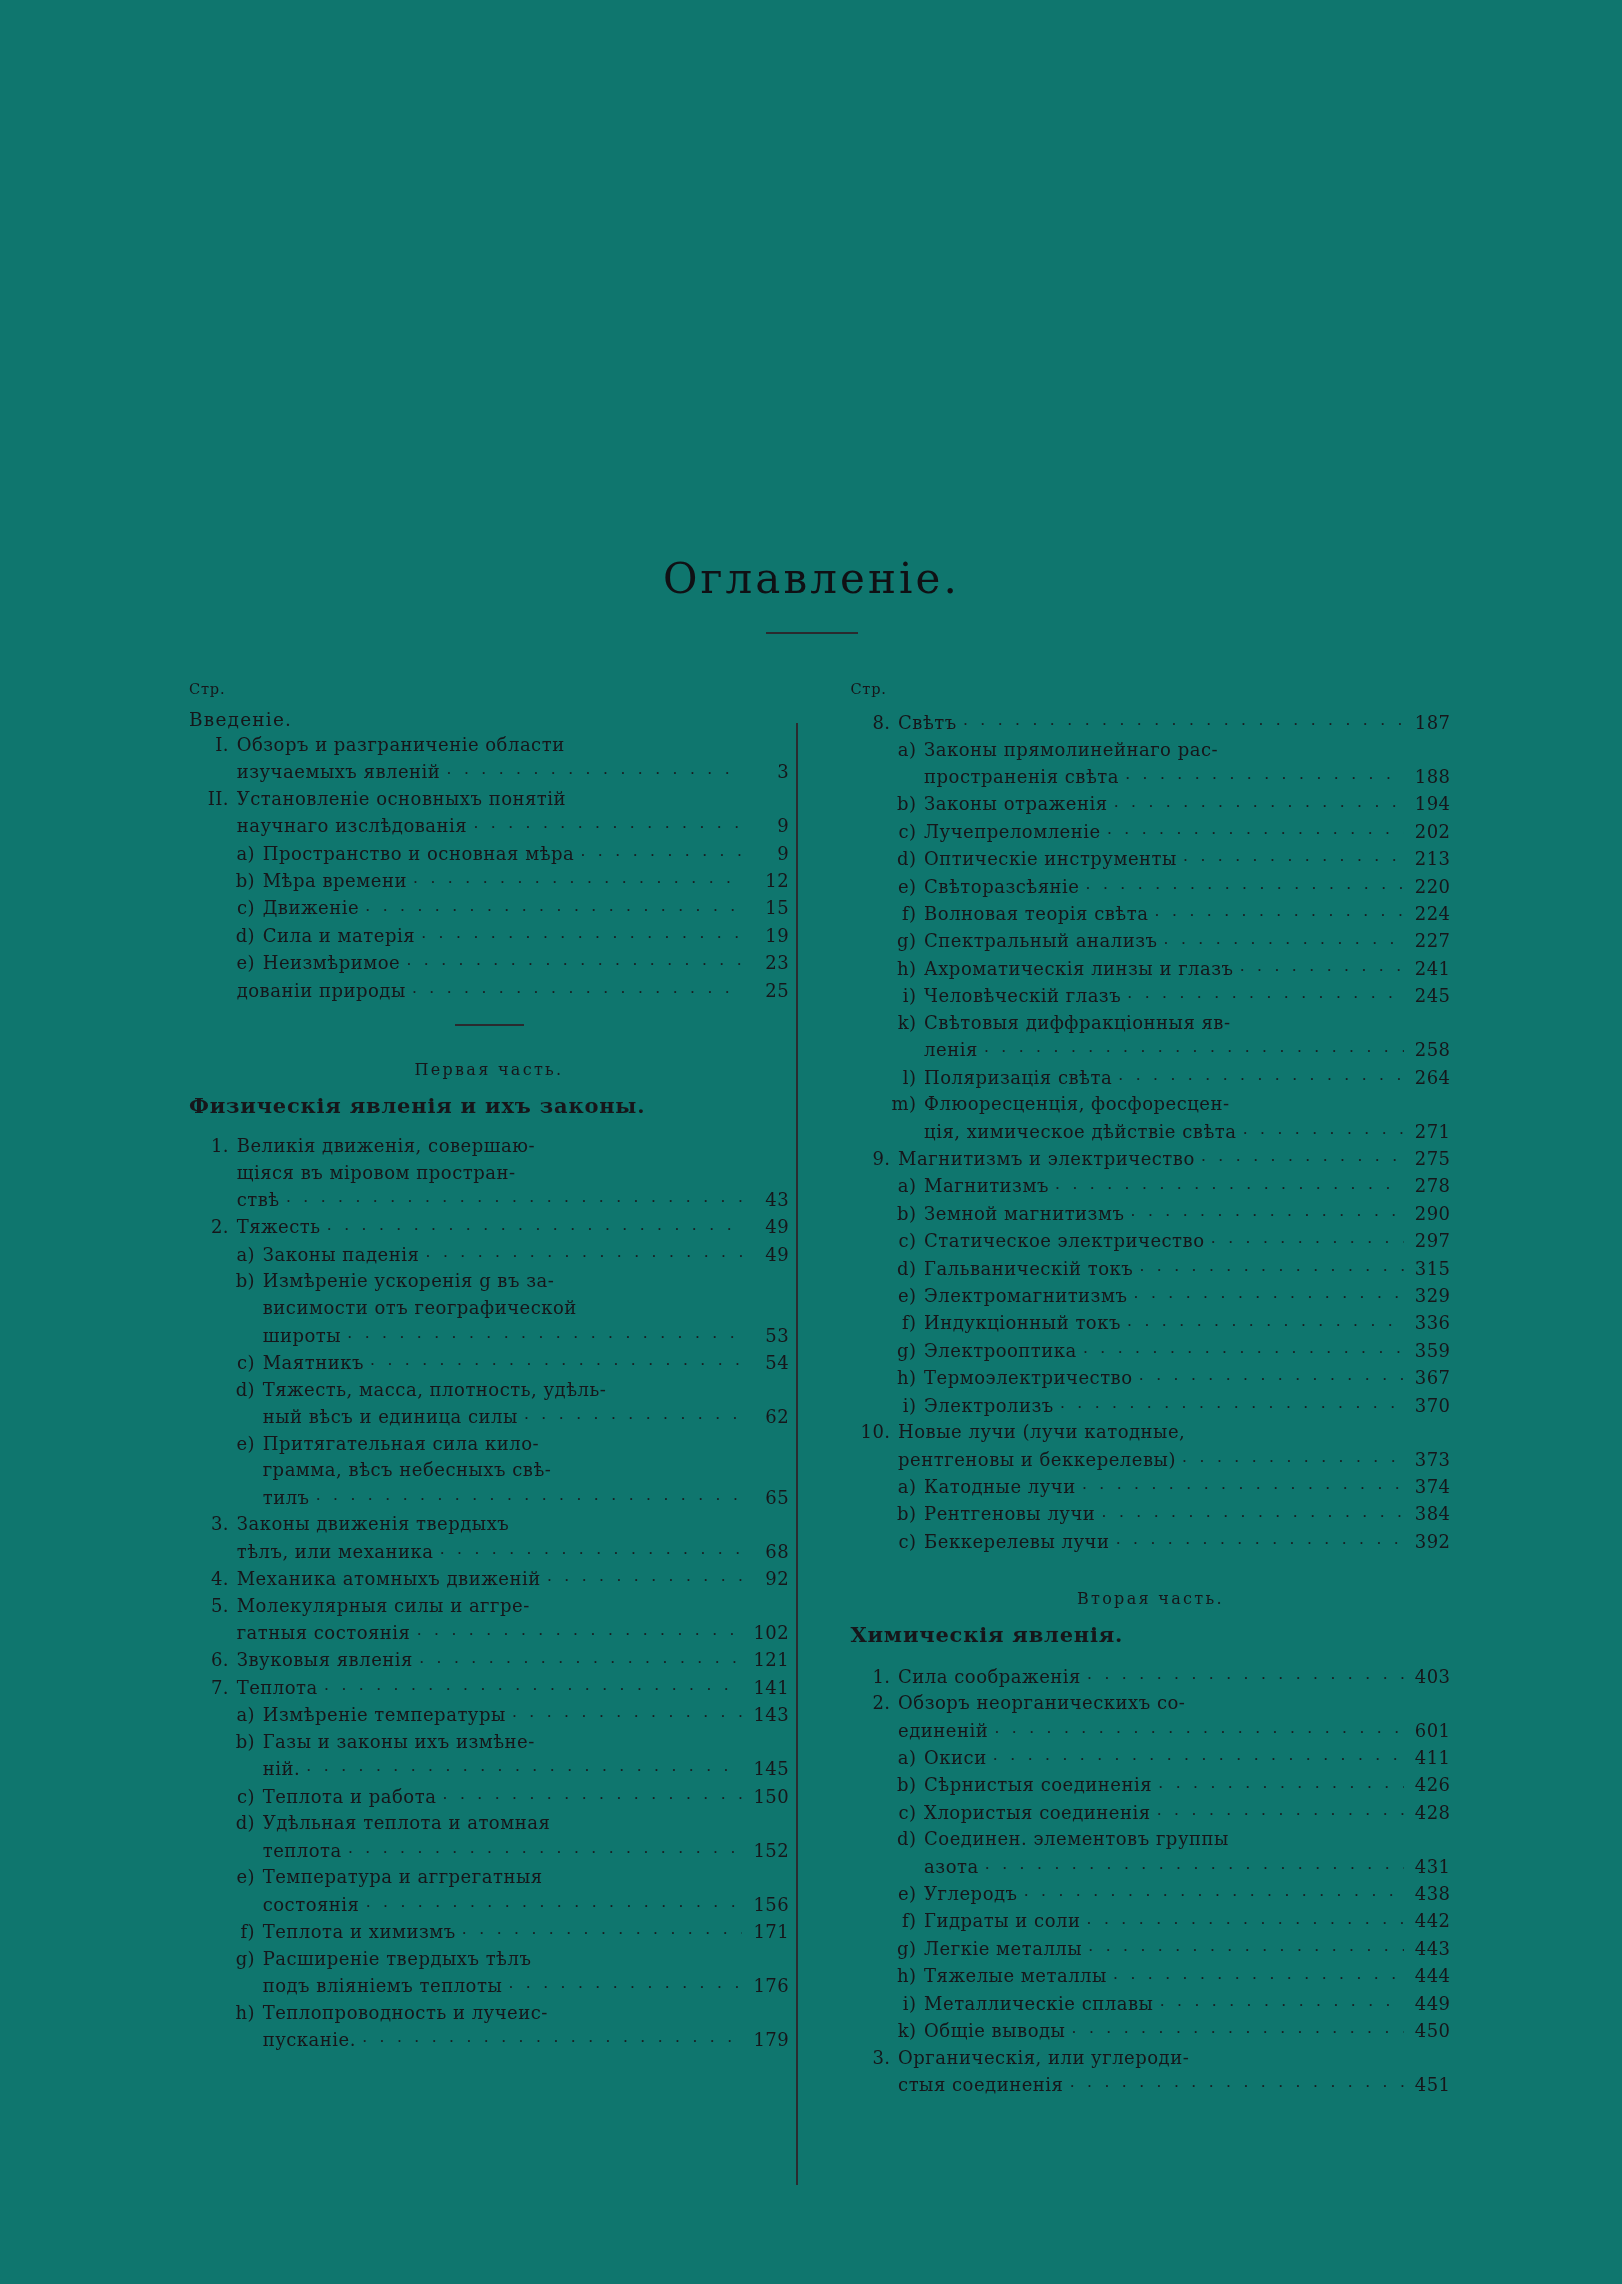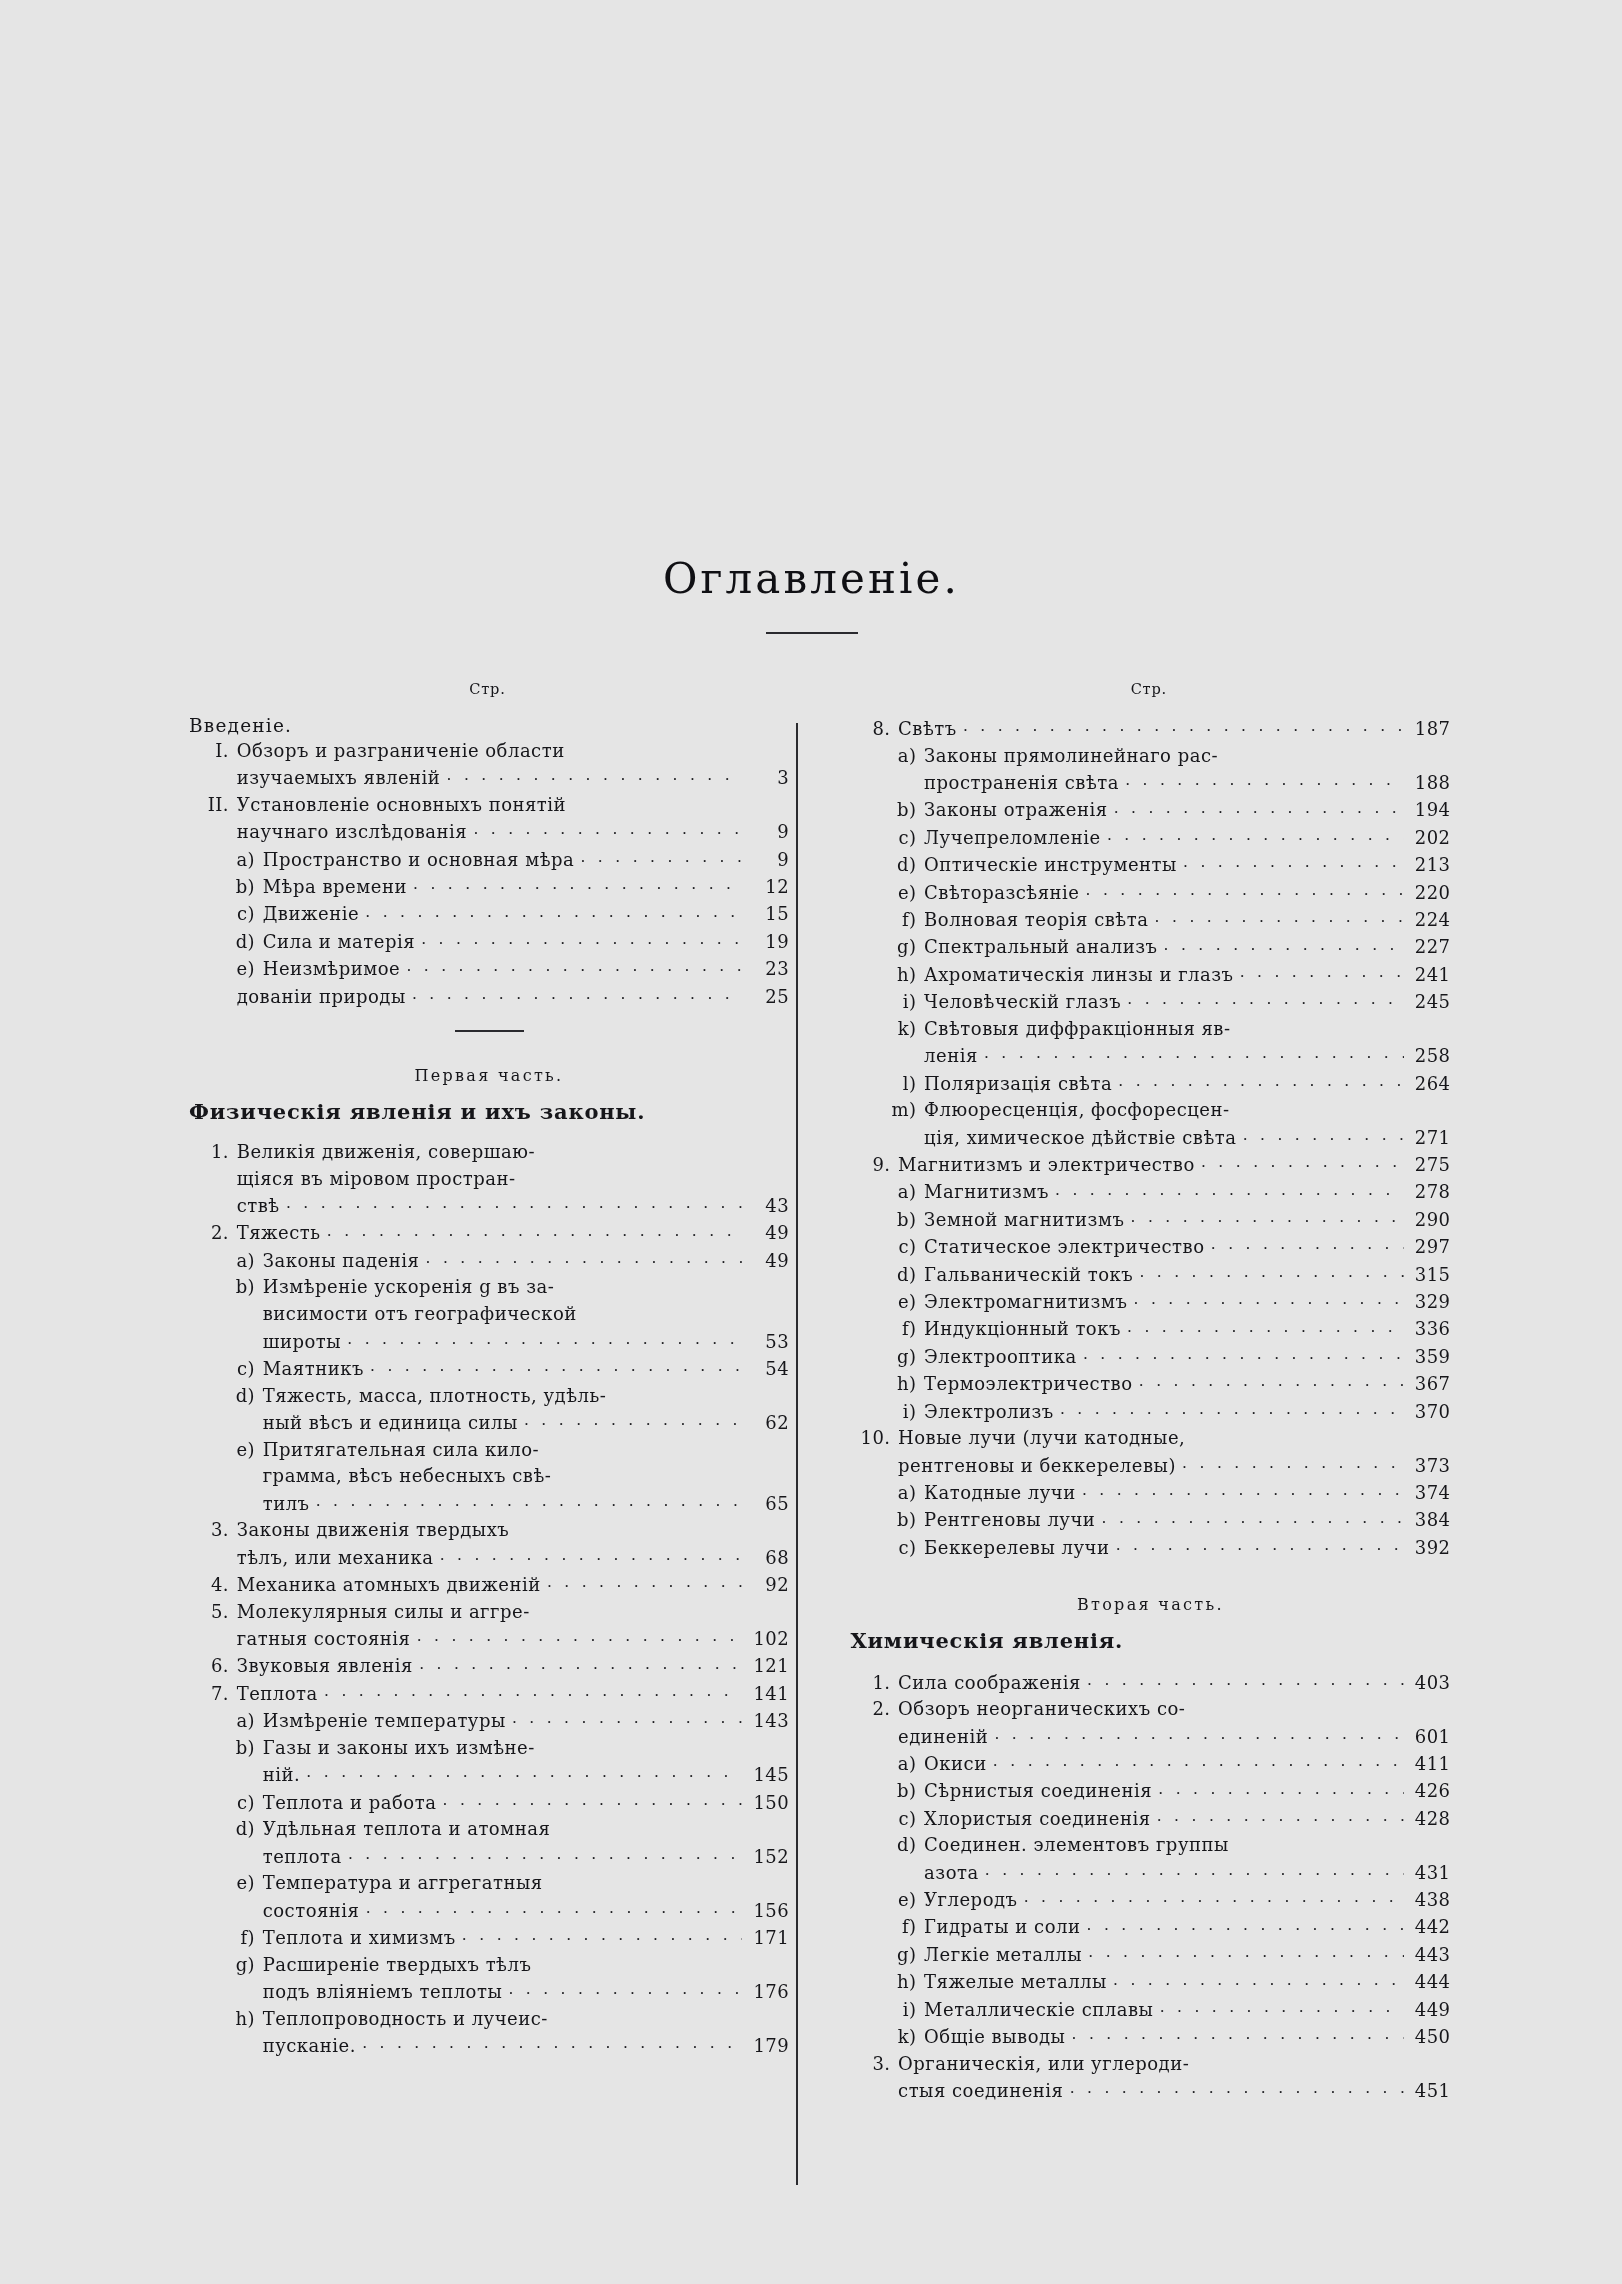--- a/index.html
+++ b/index.html
@@ -12,21 +12,21 @@
     height: 2284px;
     font-family: "DejaVu Serif", serif;
     color: #16161a;
     position: relative;
   }
   .page {
     position: absolute;
     left: 0; top: 0;
     width: 1623px;
     height: 2284px;
-    background: #e5e5e5;
+    background: #0f766e;
   }
   .title {
     text-align: center;
     font-size: 42px;
     letter-spacing: 3.1px;
     font-family: "DejaVu Serif", serif;
     margin-top: 554px;
     color: #101014;
   }
   .title-rule {
@@ -49,25 +49,25 @@
   .col-right { padding-left: 46px; }
   .divider {
     position: absolute;
     left: 796px;
     top: 723px;
     width: 1.5px;
     height: 1462px;
     background: #2b2b2f;
   }
   .str-head {
-    text-align: center;
+    text-align: left;
     font-size: 14.6px;
     letter-spacing: 0.8px;
     padding-right: 3.1px;
-    margin-bottom: 18px;
+    margin-bottom: 12px;
   }
   .entry {
     display: flex;
     align-items: flex-end;
     font-size: 18px;
     line-height: 1.48;
     margin: 0;
     white-space: nowrap;
   }
   .entry .num {

